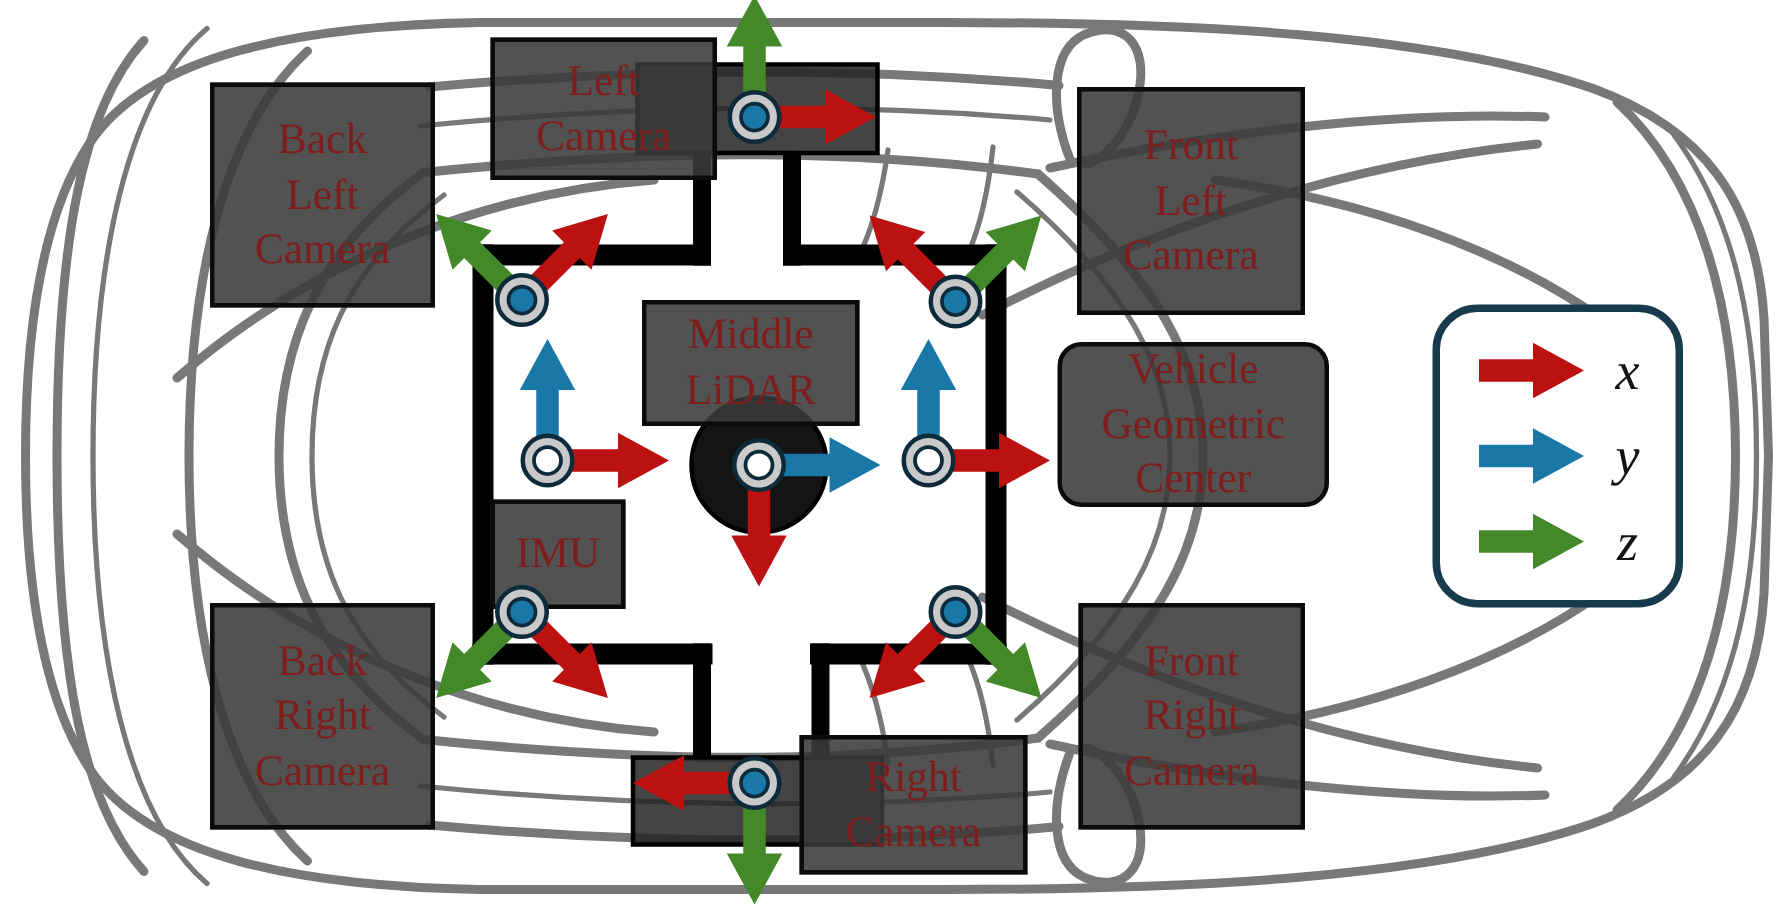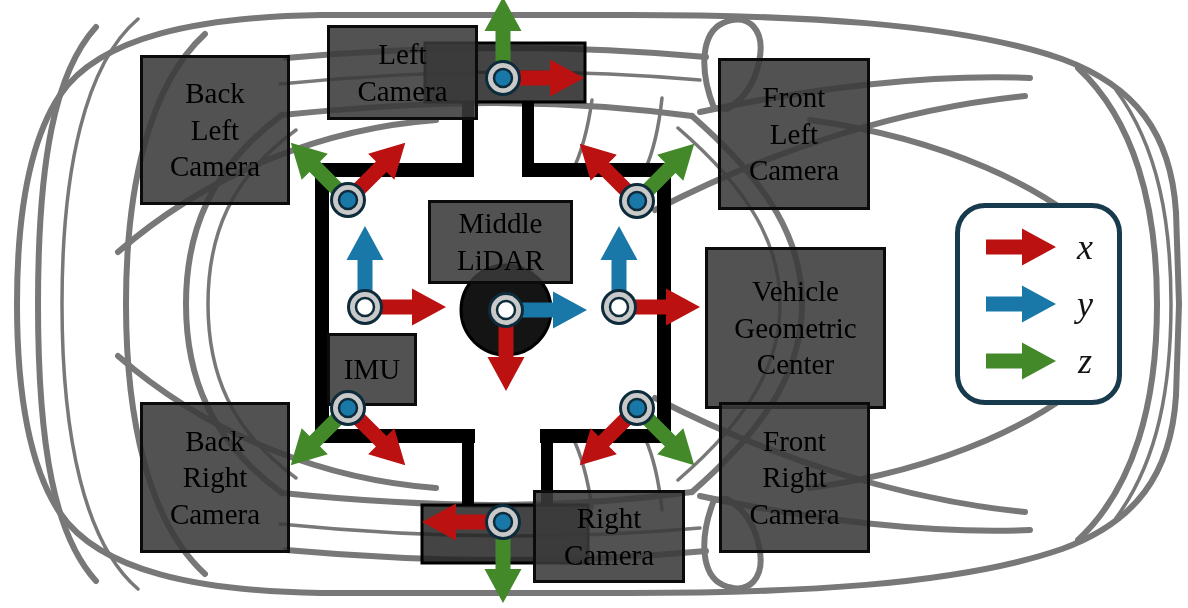--- a/index.html
+++ b/index.html
@@ -13,31 +13,31 @@
   .car-line{fill:none;stroke:var(--car-line,#787878);stroke-width:6;stroke-linecap:round;}
   .car-line.thin{stroke-width:3.5;}
   .rig{stroke:#000;}
   .cam-body{fill:rgba(35,35,35,0.85);stroke:#000;stroke-width:3;}
   .lidar-disc{fill:#141414;stroke:#000;stroke-width:3;}
   
   .sensor-box{
     position:absolute;z-index:2;
     background:var(--box-fill,rgba(58,58,58,0.88));
     border:3px solid #0b0b0b;
-    color:#000000;
+    color:#7f1d1d;
     display:flex;align-items:center;justify-content:center;text-align:center;
     font-size:29px;line-height:1.26;white-space:pre-line;
     box-sizing:border-box;
   }
   .pos-back-left{left:140px;top:55px;width:150px;height:150px;}
   .pos-left-camera{left:327px;top:25px;width:151px;height:95px;}
   .pos-front-left{left:718px;top:58px;width:152px;height:152px;}
   .pos-middle-lidar{left:428px;top:200px;width:145px;height:84px;}
   .pos-imu{left:327px;top:333px;width:90px;height:73px;}
-  .pos-vgc{left:705px;top:247px;width:181px;height:162px;}
+  .pos-vgc{left:705px;top:228px;width:181px;height:110px;border-radius:16px;}
   .pos-back-right{left:140px;top:402px;width:150px;height:151px;}
   .pos-right-camera{left:533px;top:490px;width:152px;height:93px;}
   .pos-front-right{left:719px;top:402px;width:151px;height:151px;}
   
   .ax-x{fill:var(--col-x,#bb1111);}
   .ax-y{fill:var(--col-y,#1a78a9);}
   .ax-z{fill:var(--col-z,#43892a);}
   
   .ring{fill:#c9c9c9;stroke:#0d2b3a;stroke-width:3;}
   .core{stroke:#0d2b3a;stroke-width:2.5;}

